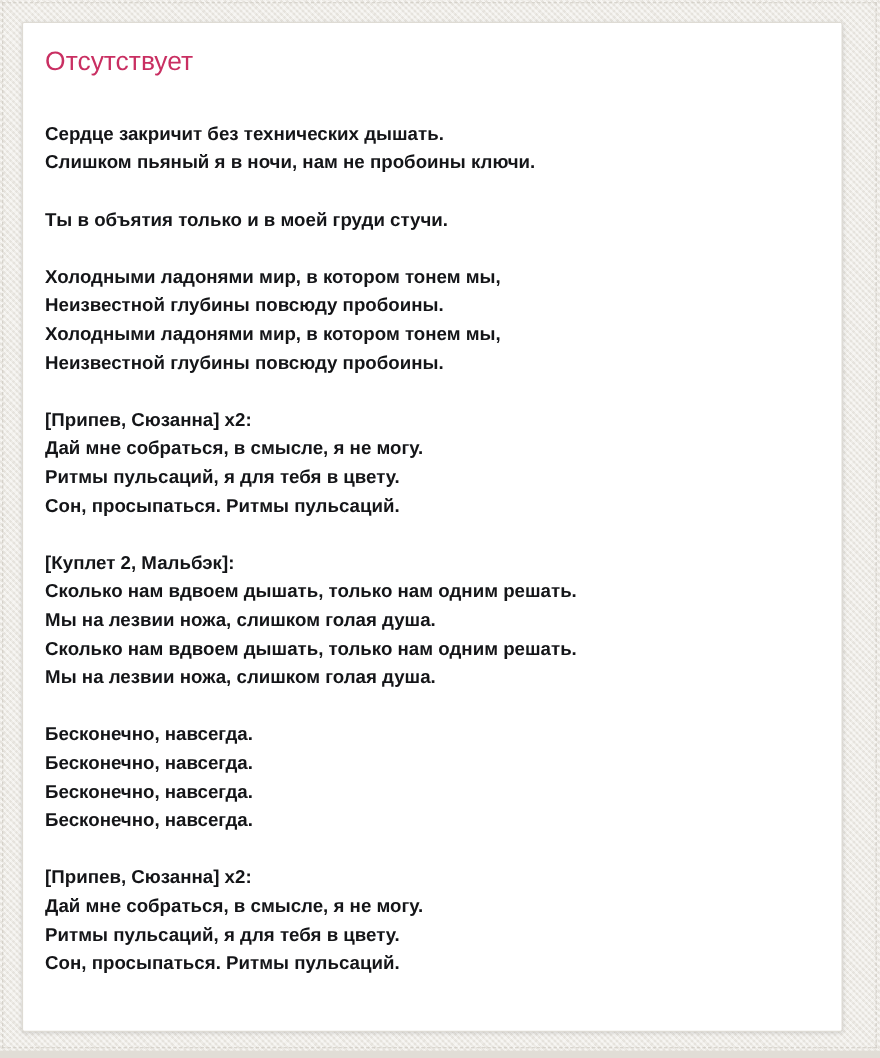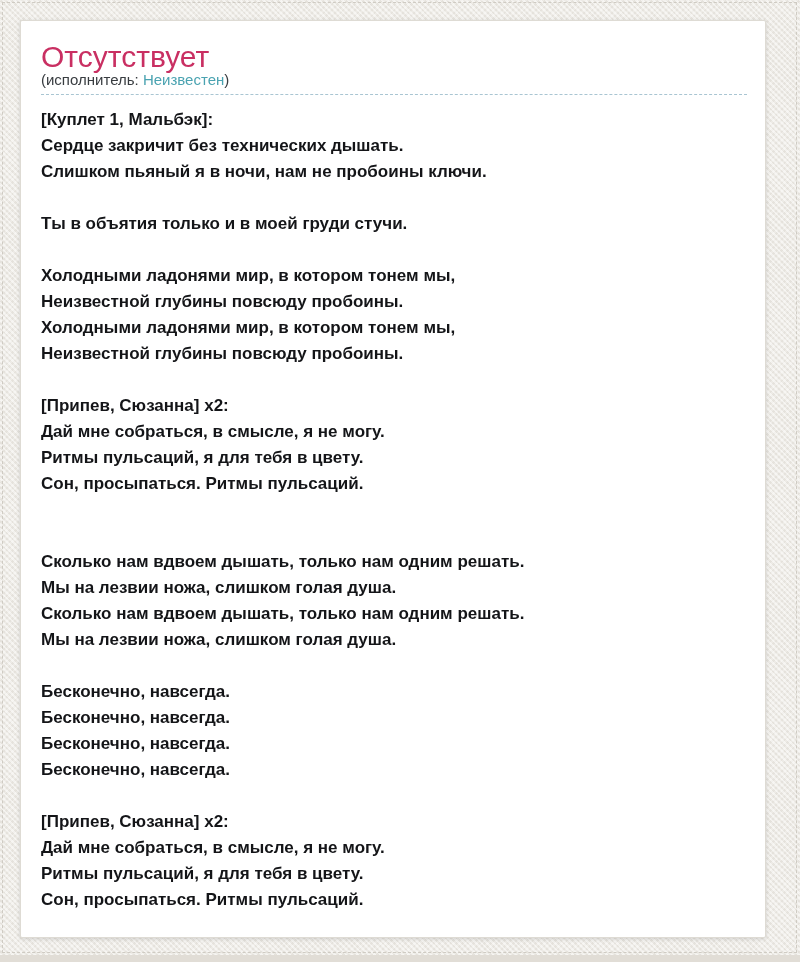--- a/index.html
+++ b/index.html
@@ -53,21 +53,21 @@
     height: 918px;
     background: var(--card-bg);
     border: 1px solid var(--card-edge);
     border-radius: 2px;
     box-shadow: 0 1px 4px rgba(0,0,0,0.15);
     padding: 22px 18px 0 20px;
     overflow: hidden;
   }
   h1.song-title {
     margin: 0;
-    font-size: 30px;
+    font-size: 24px;
     line-height: 28px;
     font-weight: normal;
     color: var(--title-color);
   }
   .artist-line {
     font-size: 15px;
     line-height: 18px;
     color: var(--muted-text);
     border-bottom: 1px dashed var(--separator-color);
     padding-bottom: 5px;
@@ -90,25 +90,22 @@
 </style>
 </head>
 <body>
 
 <div class="texture-area"></div>
 <div class="dashed-frame"></div>
 
 <div class="lyrics-card">
   <h1 class="song-title">Отсутствует</h1>
 
-  <div class="artist-line">
-    <span>(исполнитель: </span><a href="#">Неизвестен</a><span>)</span>
-  </div>
 
   <div class="lyrics">
-      <p class="stanza"><span>[Куплет 1, Мальбэк]:</span><br><span>Сердце закричит без технических дышать.</span><br><span>Слишком пьяный я в ночи, нам не пробоины ключи.</span><br><br><span>Ты в объятия только и в моей груди стучи.</span></p>
+      <p class="stanza"><br><span>Сердце закричит без технических дышать.</span><br><span>Слишком пьяный я в ночи, нам не пробоины ключи.</span><br><br><span>Ты в объятия только и в моей груди стучи.</span></p>
       <p class="stanza"><span>Холодными ладонями мир, в котором тонем мы,</span><br><span>Неизвестной глубины повсюду пробоины.</span><br><span>Холодными ладонями мир, в котором тонем мы,</span><br><span>Неизвестной глубины повсюду пробоины.</span></p>
       <p class="stanza"><span>[Припев, Сюзанна] x2:</span><br><span>Дай мне собраться, в смысле, я не могу.</span><br><span>Ритмы пульсаций, я для тебя в цвету.</span><br><span>Сон, просыпаться. Ритмы пульсаций.</span></p>
-      <p class="stanza"><br><span>Сколько нам вдвоем дышать, только нам одним решать.</span><br><span>Мы на лезвии ножа, слишком голая душа.</span><br><span>Сколько нам вдвоем дышать, только нам одним решать.</span><br><span>Мы на лезвии ножа, слишком голая душа.</span></p>
+      <p class="stanza"><span>[Куплет 2, Мальбэк]:</span><br><span>Сколько нам вдвоем дышать, только нам одним решать.</span><br><span>Мы на лезвии ножа, слишком голая душа.</span><br><span>Сколько нам вдвоем дышать, только нам одним решать.</span><br><span>Мы на лезвии ножа, слишком голая душа.</span></p>
       <p class="stanza"><span>Бесконечно, навсегда.</span><br><span>Бесконечно, навсегда.</span><br><span>Бесконечно, навсегда.</span><br><span>Бесконечно, навсегда.</span></p>
       <p class="stanza"><span>[Припев, Сюзанна] x2:</span><br><span>Дай мне собраться, в смысле, я не могу.</span><br><span>Ритмы пульсаций, я для тебя в цвету.</span><br><span>Сон, просыпаться. Ритмы пульсаций.</span></p>
     </div>
 </div>
 
 </body></html>

